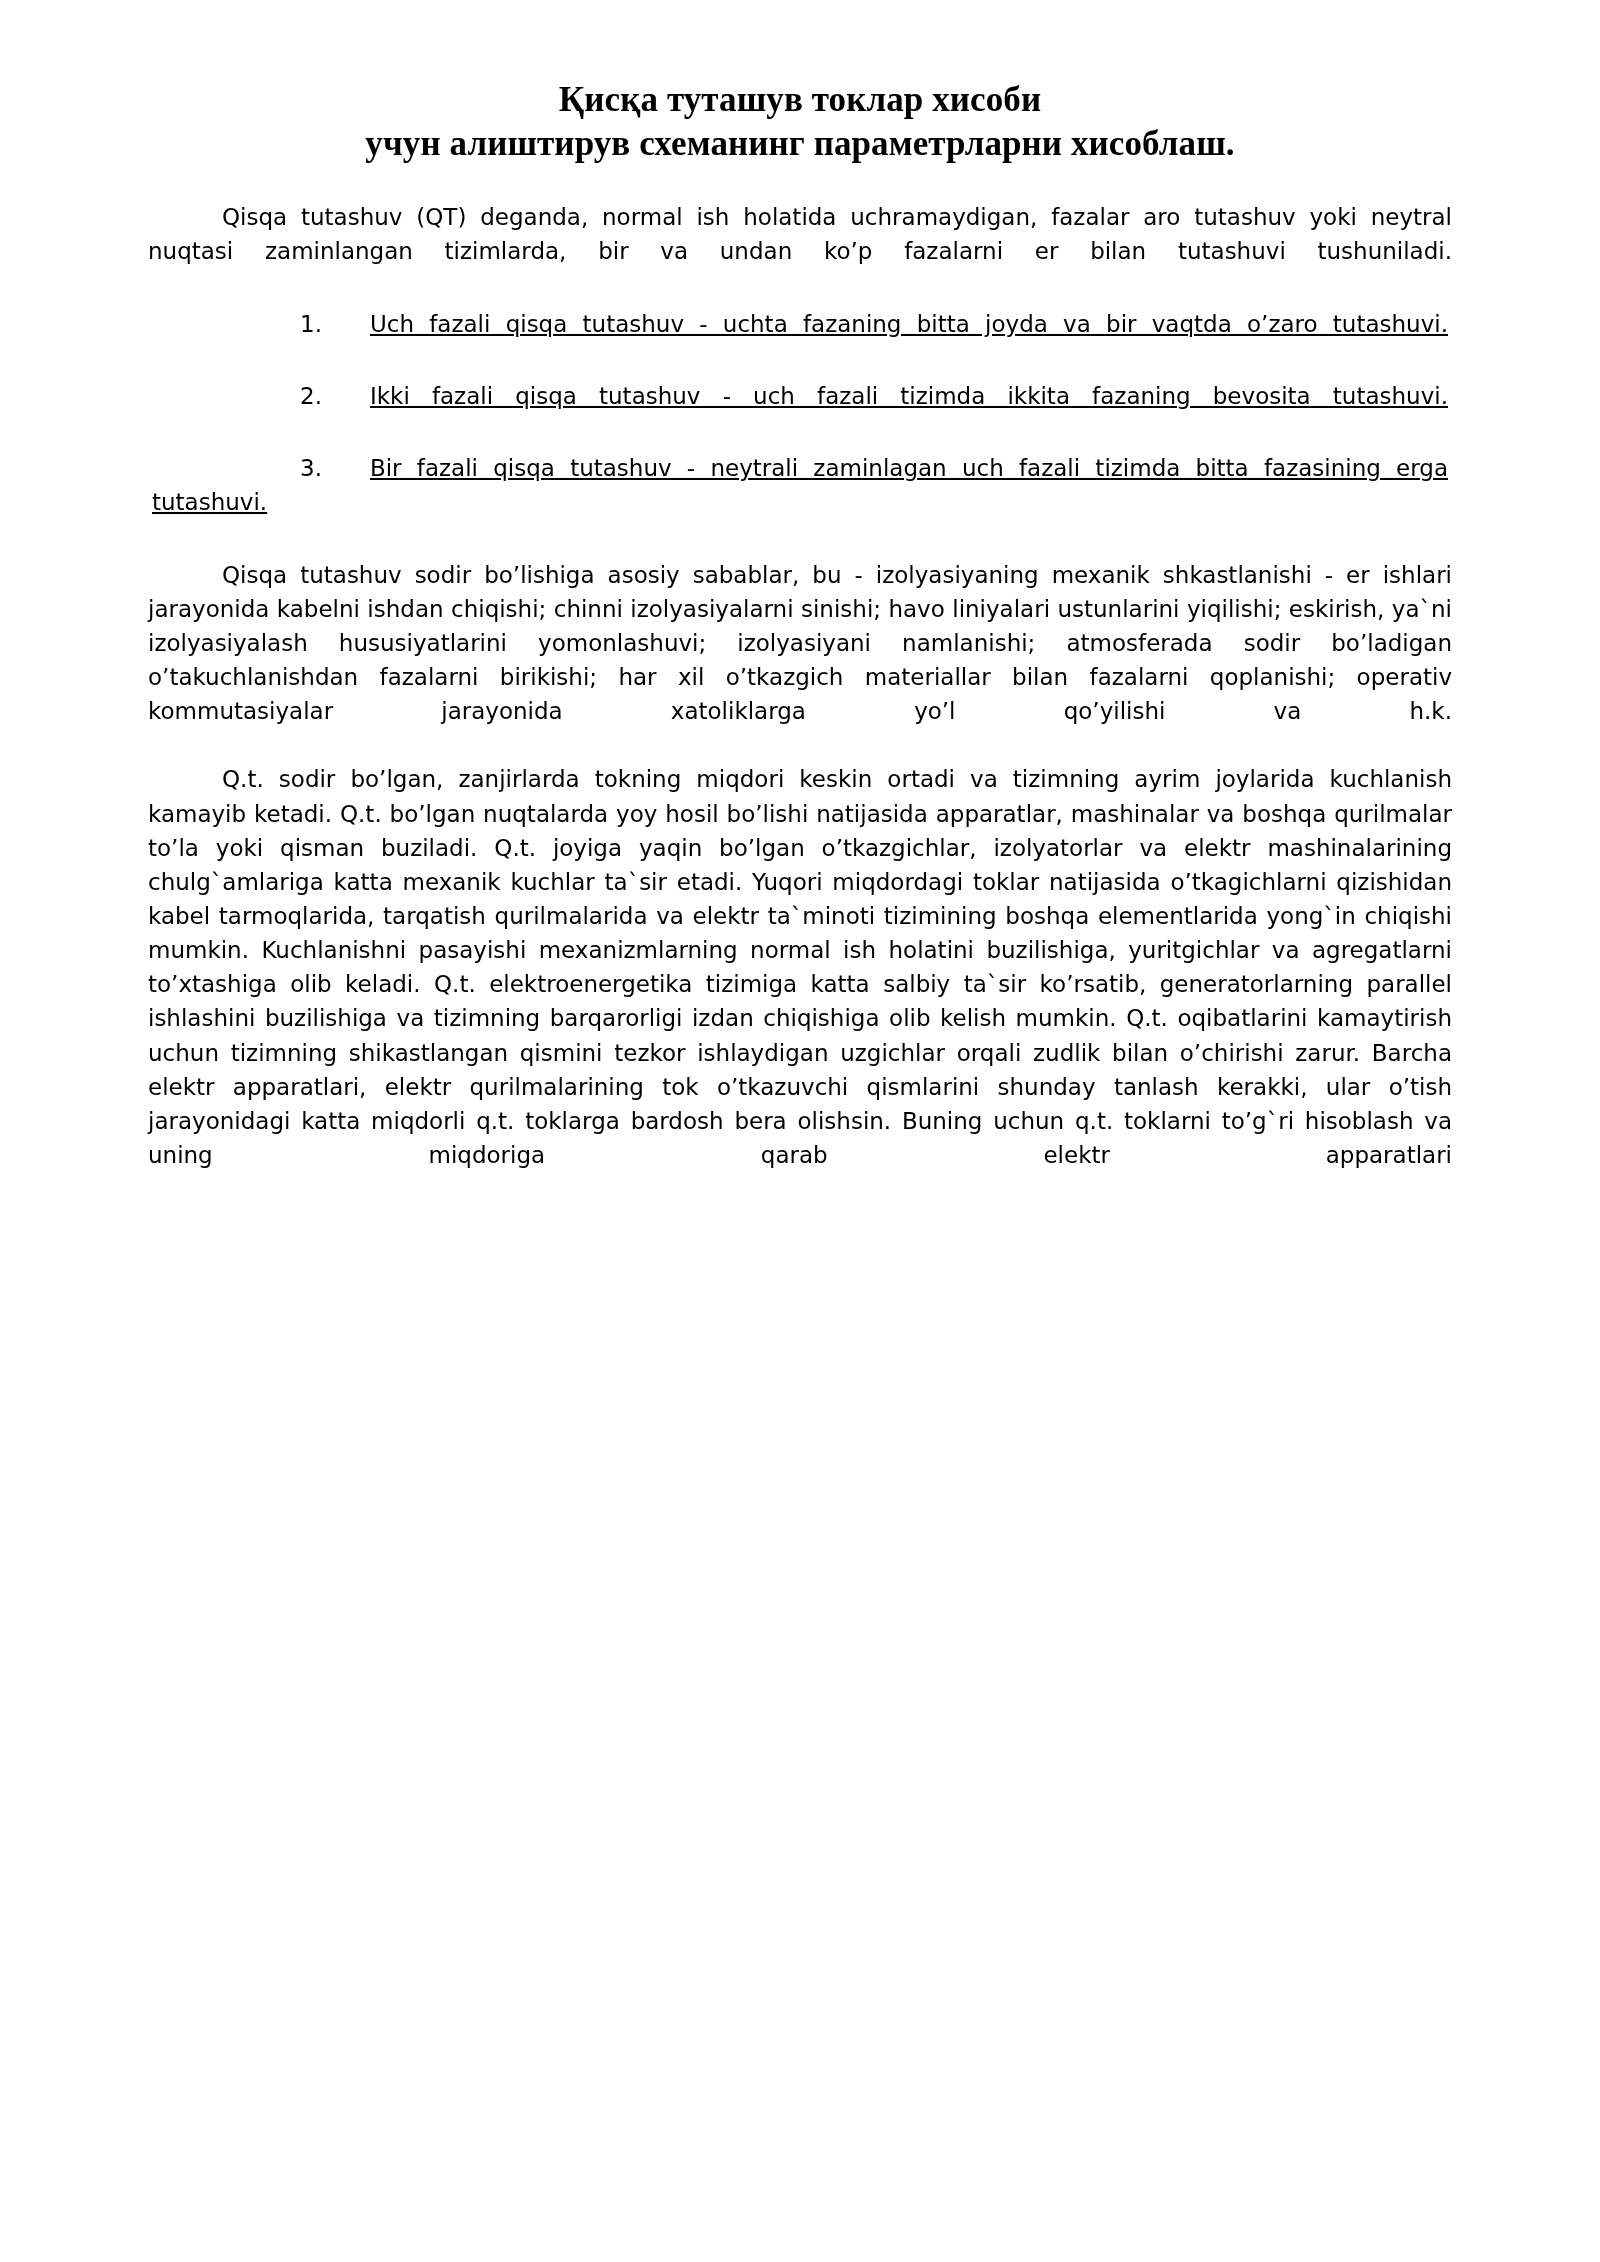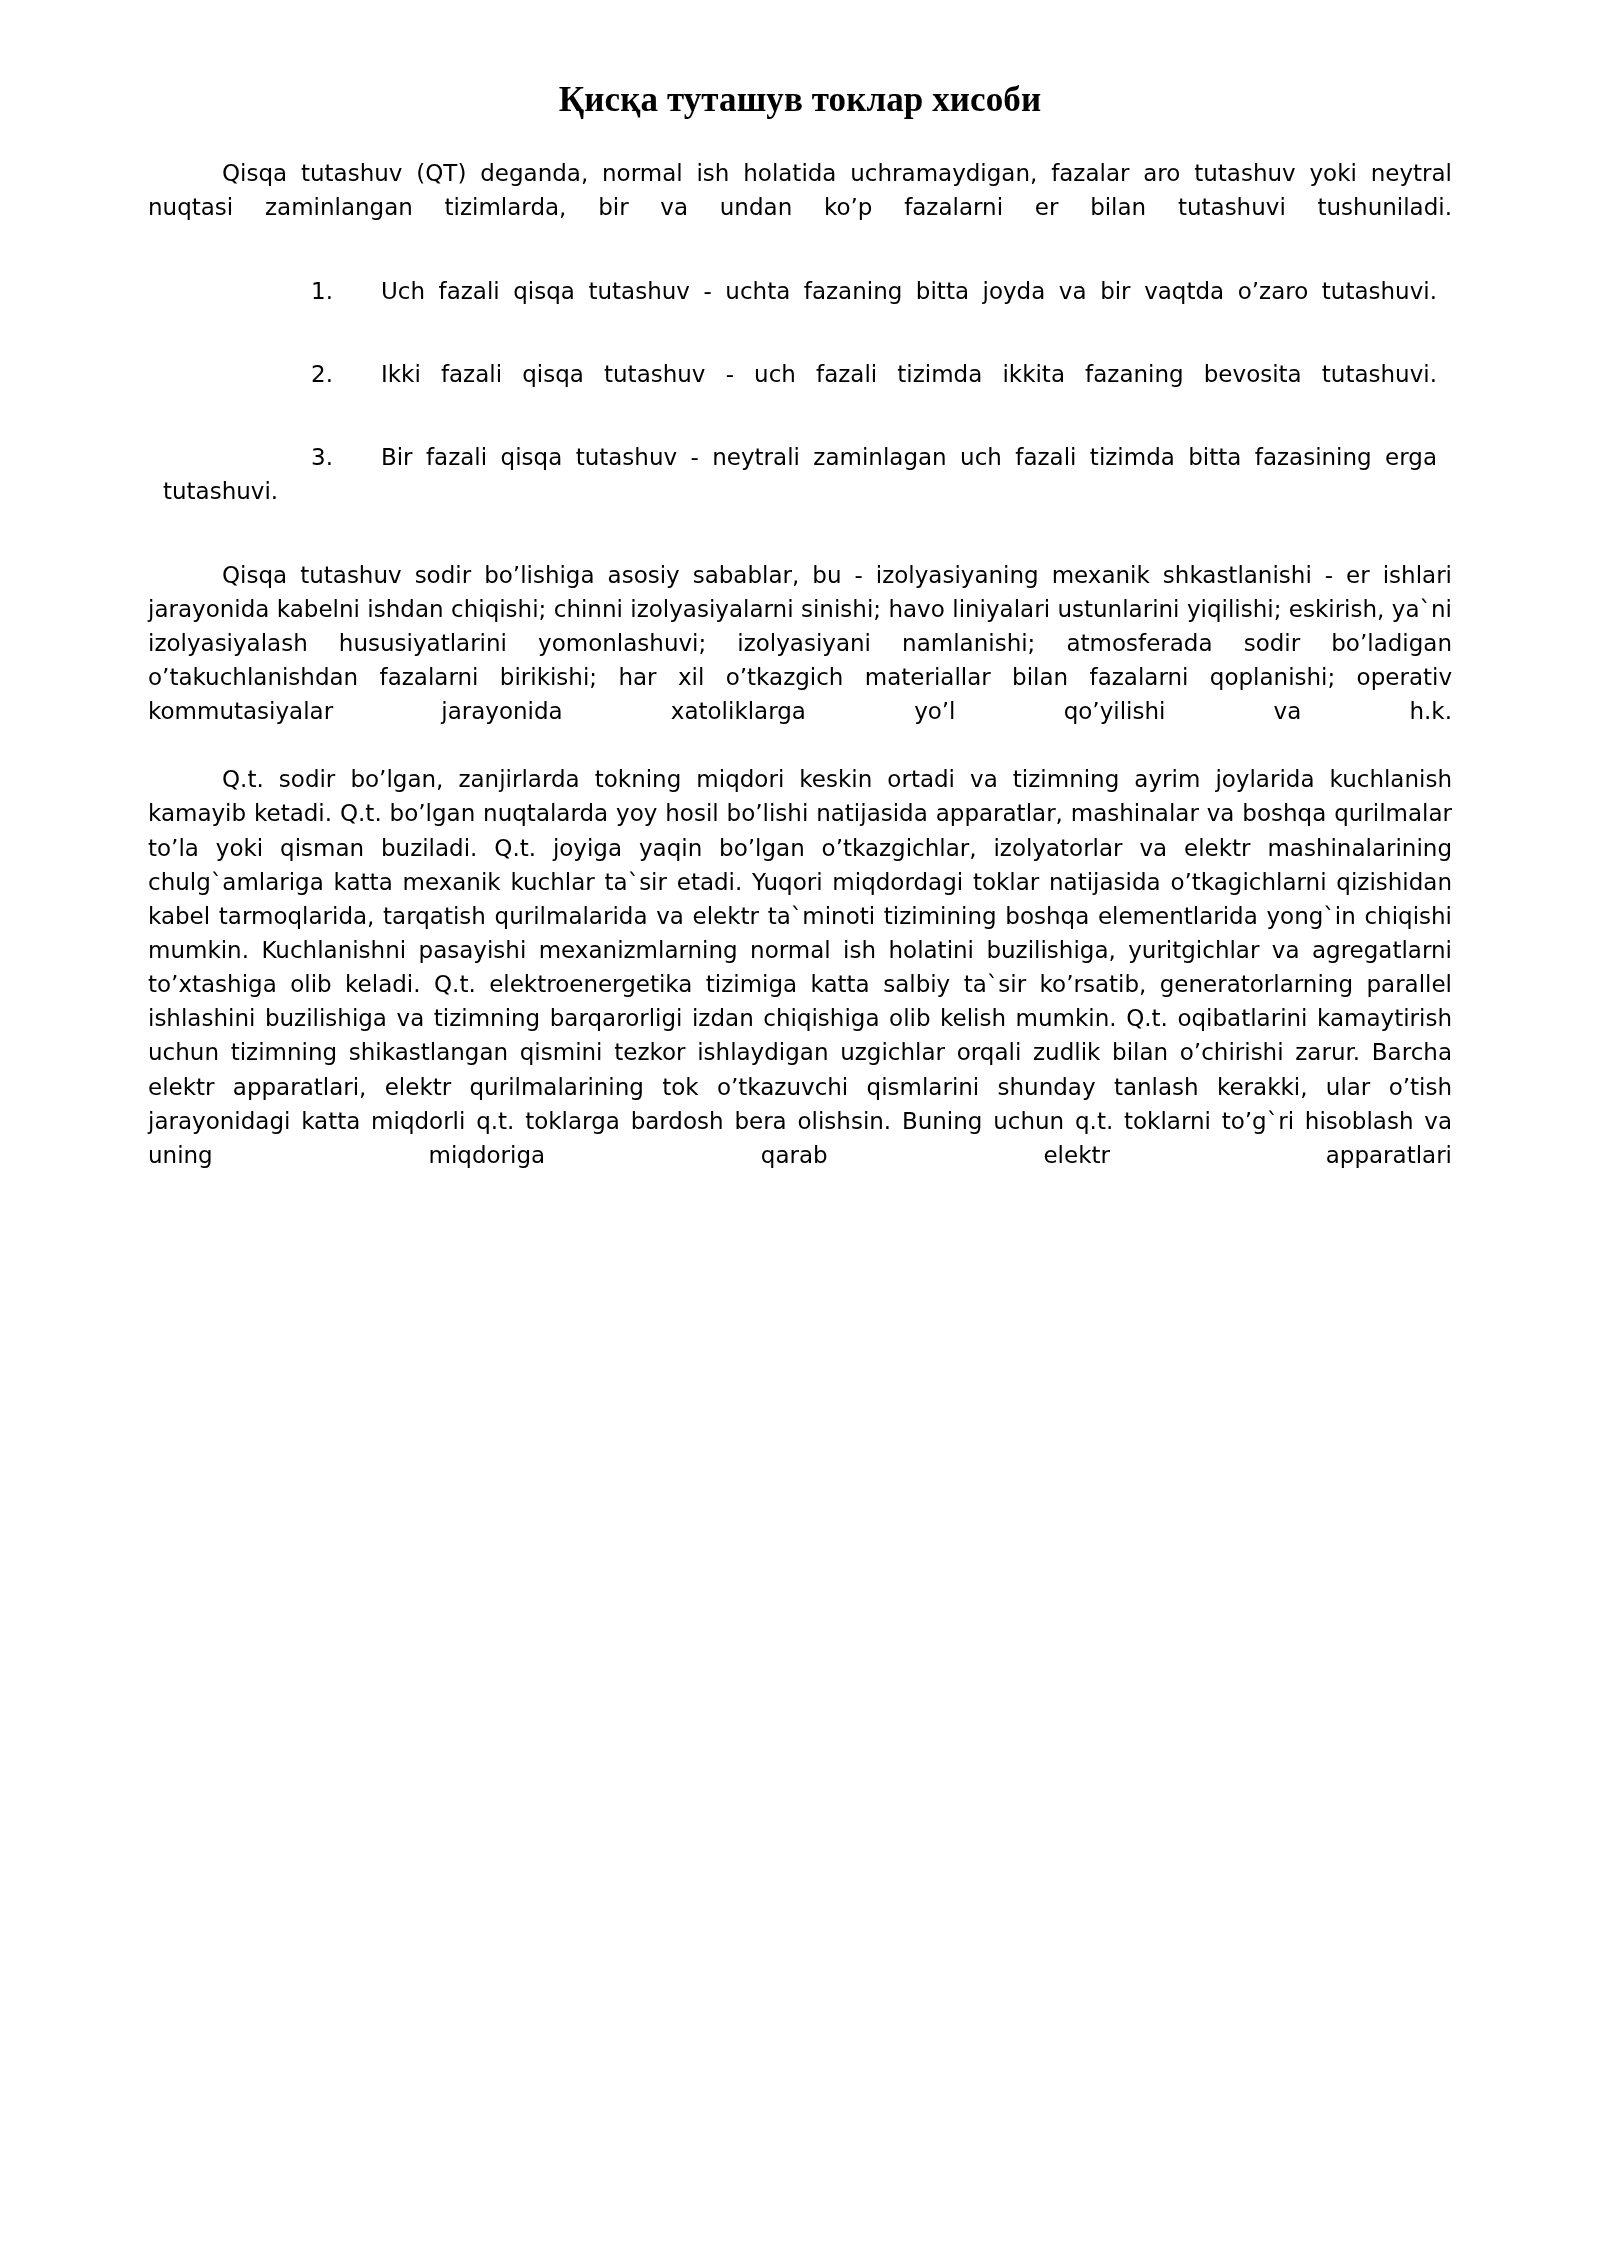--- a/index.html
+++ b/index.html
@@ -42,23 +42,24 @@
     margin: 0;
     hyphens: none;
   }
   .para {
     margin: 0;
     text-indent: 74px;
     text-align: justify;
   }
   
   .list-para {
-    margin: 15px;
+    margin: 4px;
     text-indent: 74px;
     text-align: justify;
+    text-decoration: underline;
   }
   .list-num {
     display: inline-block;
   }
   .list-gap {
     display: inline-block;
     width: 48px;
   }
   
   .para::after,
@@ -72,20 +73,21 @@
     content: none;
   }
 </style>
 </head>
 <body>
 
 <div class="page">
 
   <h1 class="doc-title">
     <span class="title-line">Қисқа туташув токлар хисоби</span>
+    <span class="title-line">учун алиштирув схеманинг параметрларни хисоблаш.</span>
   </h1>
 
   <div class="body-text">
 
     <p class="para">Qisqa tutashuv (QT) deganda, normal ish holatida uchramaydigan, fazalar aro tutashuv yoki neytral nuqtasi zaminlangan tizimlarda, bir va undan ko’p fazalarni er bilan tutashuvi tushuniladi.</p>
 
 
     <p class="list-para"><span class="list-num">1.</span><span class="list-gap"></span><span>Uch fazali qisqa tutashuv - uchta fazaning bitta joyda va bir vaqtda o’zaro tutashuvi.</span></p>
 
     <p class="list-para"><span class="list-num">2.</span><span class="list-gap"></span><span>Ikki fazali qisqa tutashuv - uch fazali tizimda ikkita fazaning bevosita tutashuvi.</span></p>

